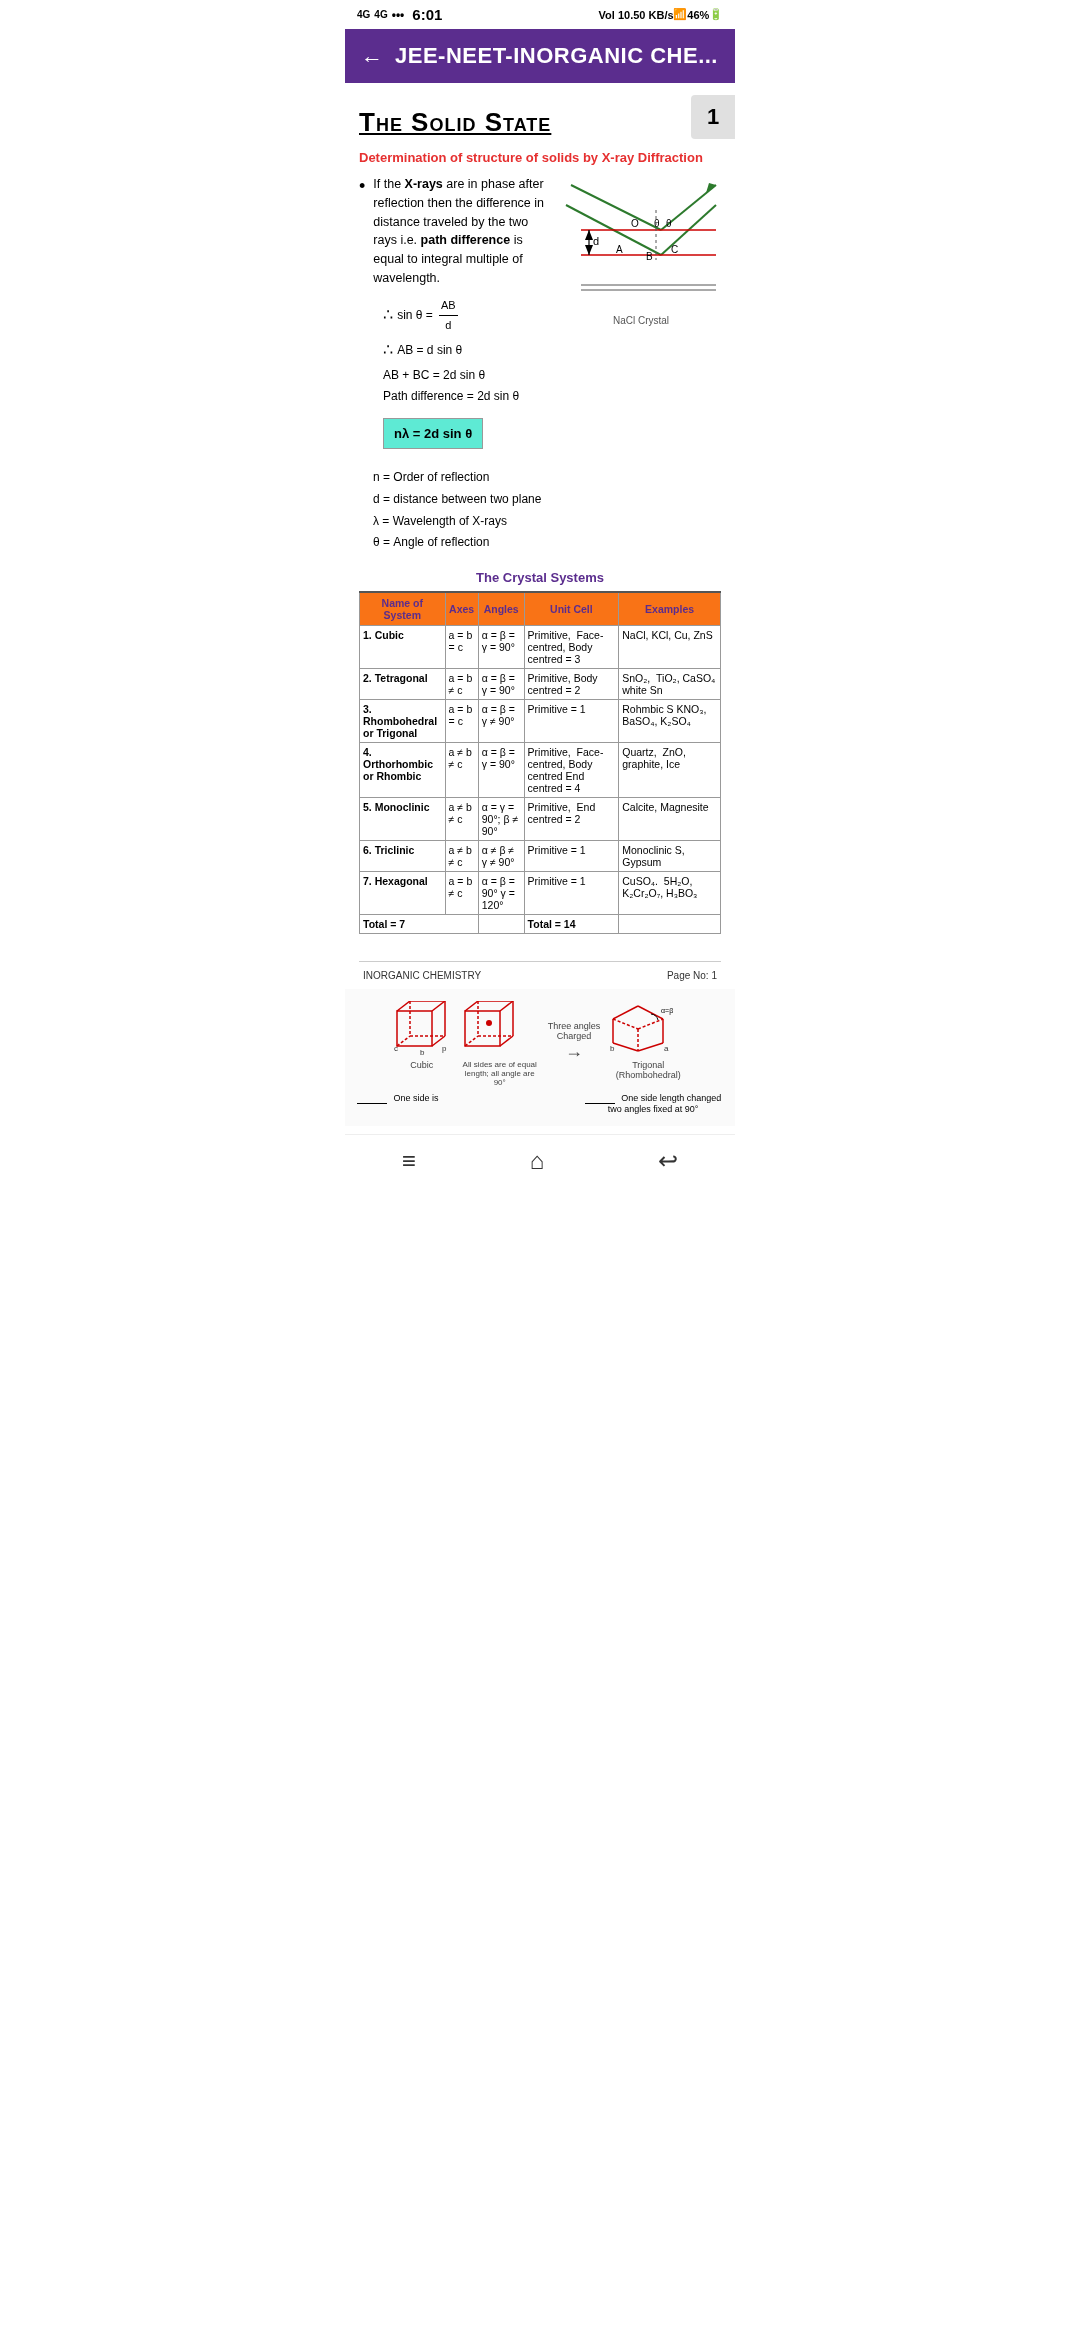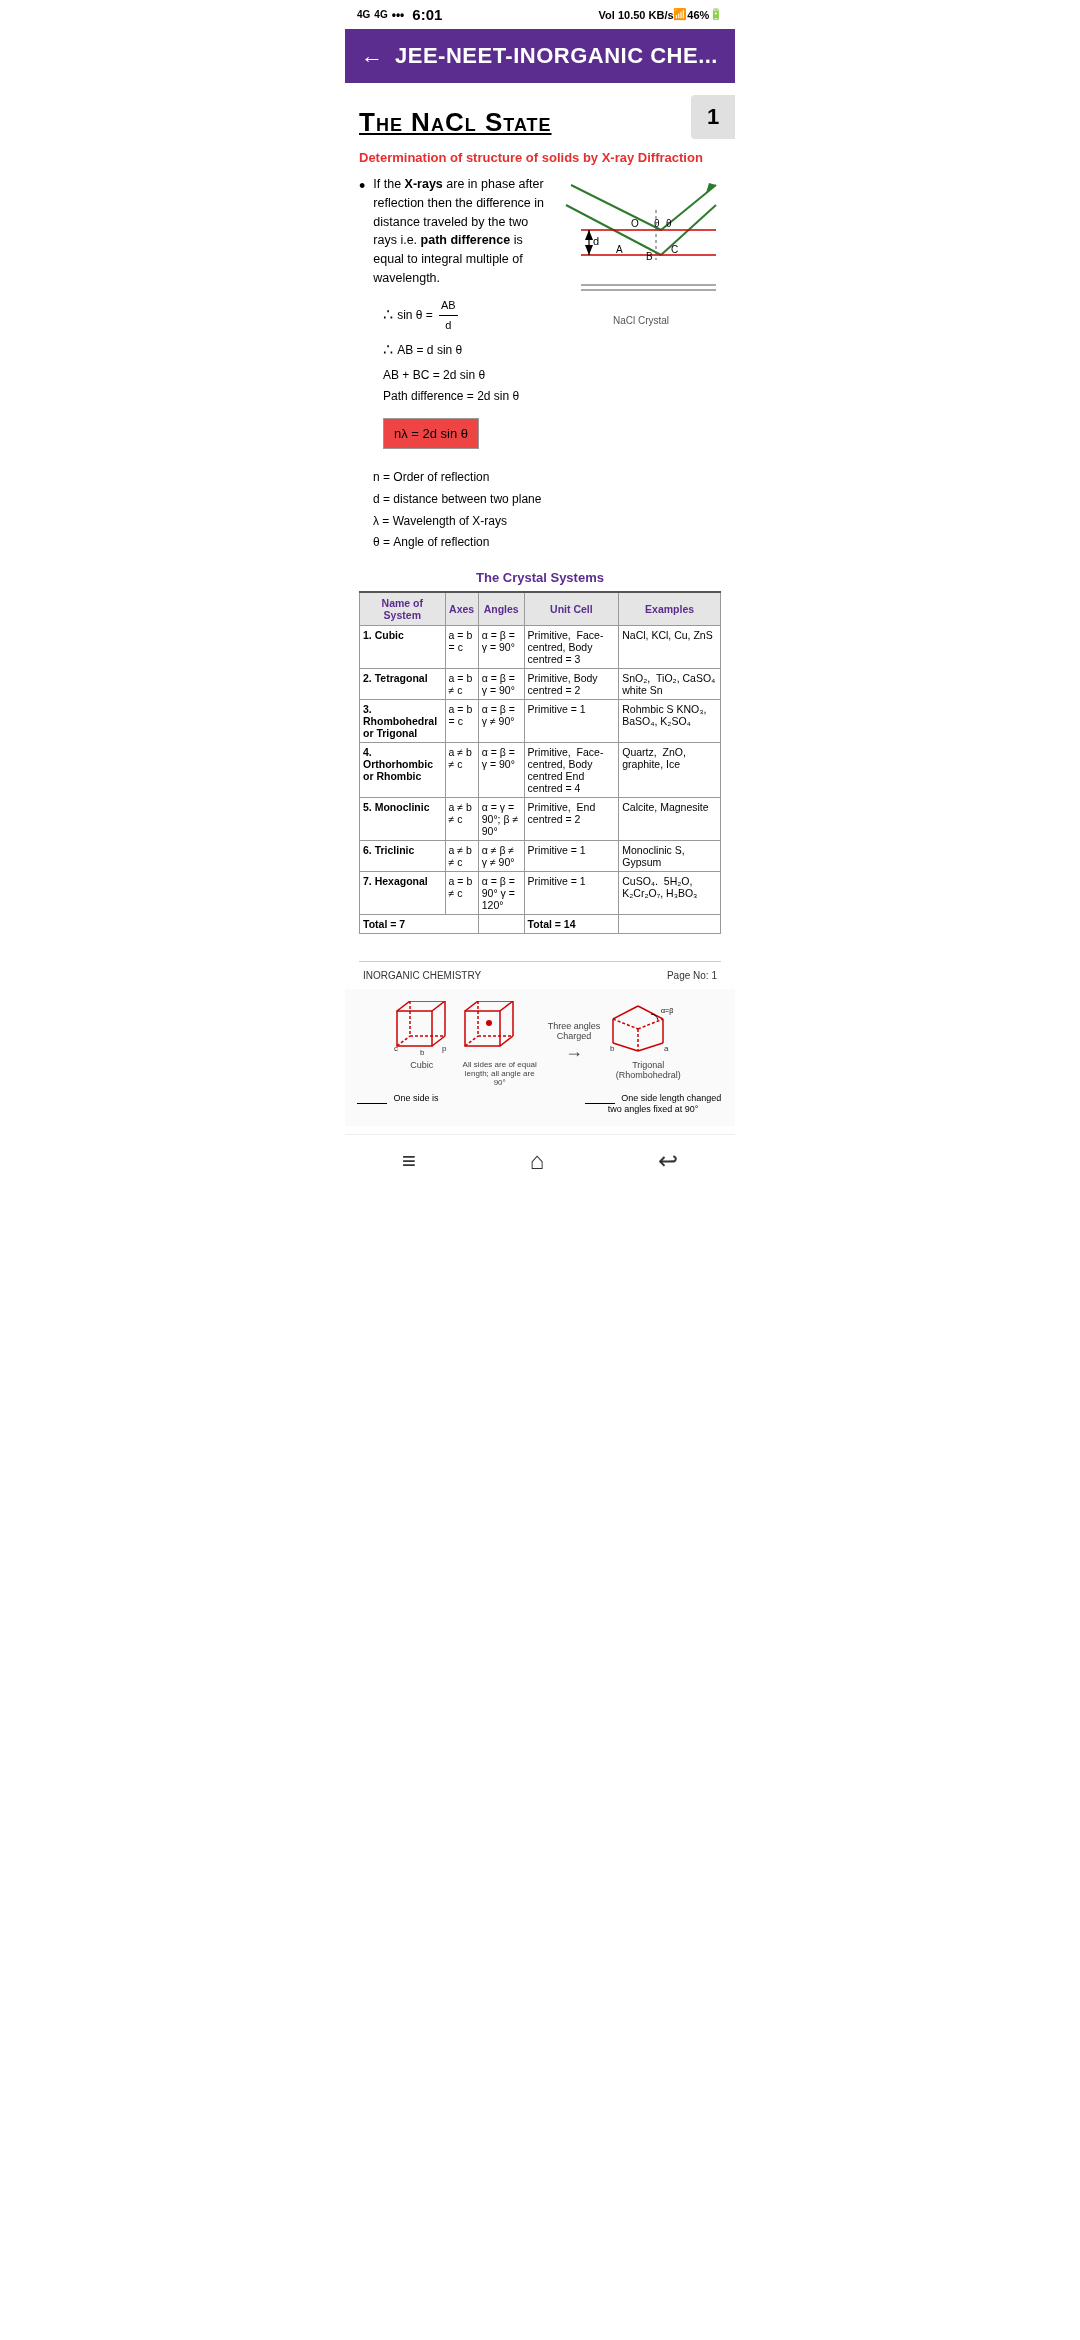--- a/index.html
+++ b/index.html
@@ -119,26 +119,26 @@
       align-items: center;
       font-size: 11px;
       vertical-align: middle;
       margin: 0 2px;
     }
     .fraction-num { border-bottom: 1px solid #000; padding: 0 2px; }
     .fraction-den { padding: 0 2px; }
 
     
     .highlight-eq {
-      background: #ef4444;
+      background: #5eead4;
       border: 1px solid #999;
       padding: 3px 10px;
       display: inline-block;
       font-size: 13px;
-      font-weight: normal;
+      font-weight: bold;
       margin-top: 4px;
     }
 
     
     .xrd-layout {
       display: flex;
       gap: 10px;
       margin: 10px 0;
     }
     .math-col { flex: 1; }
@@ -173,21 +173,21 @@
       color: #5b2d8e;
       font-size: 13px;
       margin-bottom: 6px;
     }
     table.crystal-table {
       width: 100%;
       border-collapse: collapse;
       font-size: 10.5px;
     }
     table.crystal-table th {
-      background: #e5e5e5;
+      background: #f97316;
       border: 1px solid #999;
       padding: 4px 3px;
       text-align: center;
       font-weight: bold;
       color: #5b2d8e;
     }
     table.crystal-table td {
       border: 1px solid #999;
       padding: 3px 3px;
       vertical-align: top;
@@ -268,21 +268,21 @@
 
 <div class="app-bar">
   <span class="app-bar-back">←</span>
   <span class="app-bar-title">JEE-NEET-INORGANIC CHE...</span>
 </div>
 
 <div class="page-container">
 
   <div class="page-badge">1</div>
 
-  <div class="chapter-title">The NaCl State</div>
+  <div class="chapter-title">The Solid State</div>
 
   <div class="section-heading">Determination of structure of solids by X-ray Diffraction</div>
 
   <div class="xrd-layout">
     <div class="math-col">
 
       <div class="bullet-item">
         <span class="bullet-dot">•</span>
         <div class="bullet-text">
           If the <span class="bold-term">X-rays</span> are in phase after reflection then the difference in distance traveled by the two rays i.e. <span class="bold-term">path difference</span> is equal to integral multiple of wavelength.

